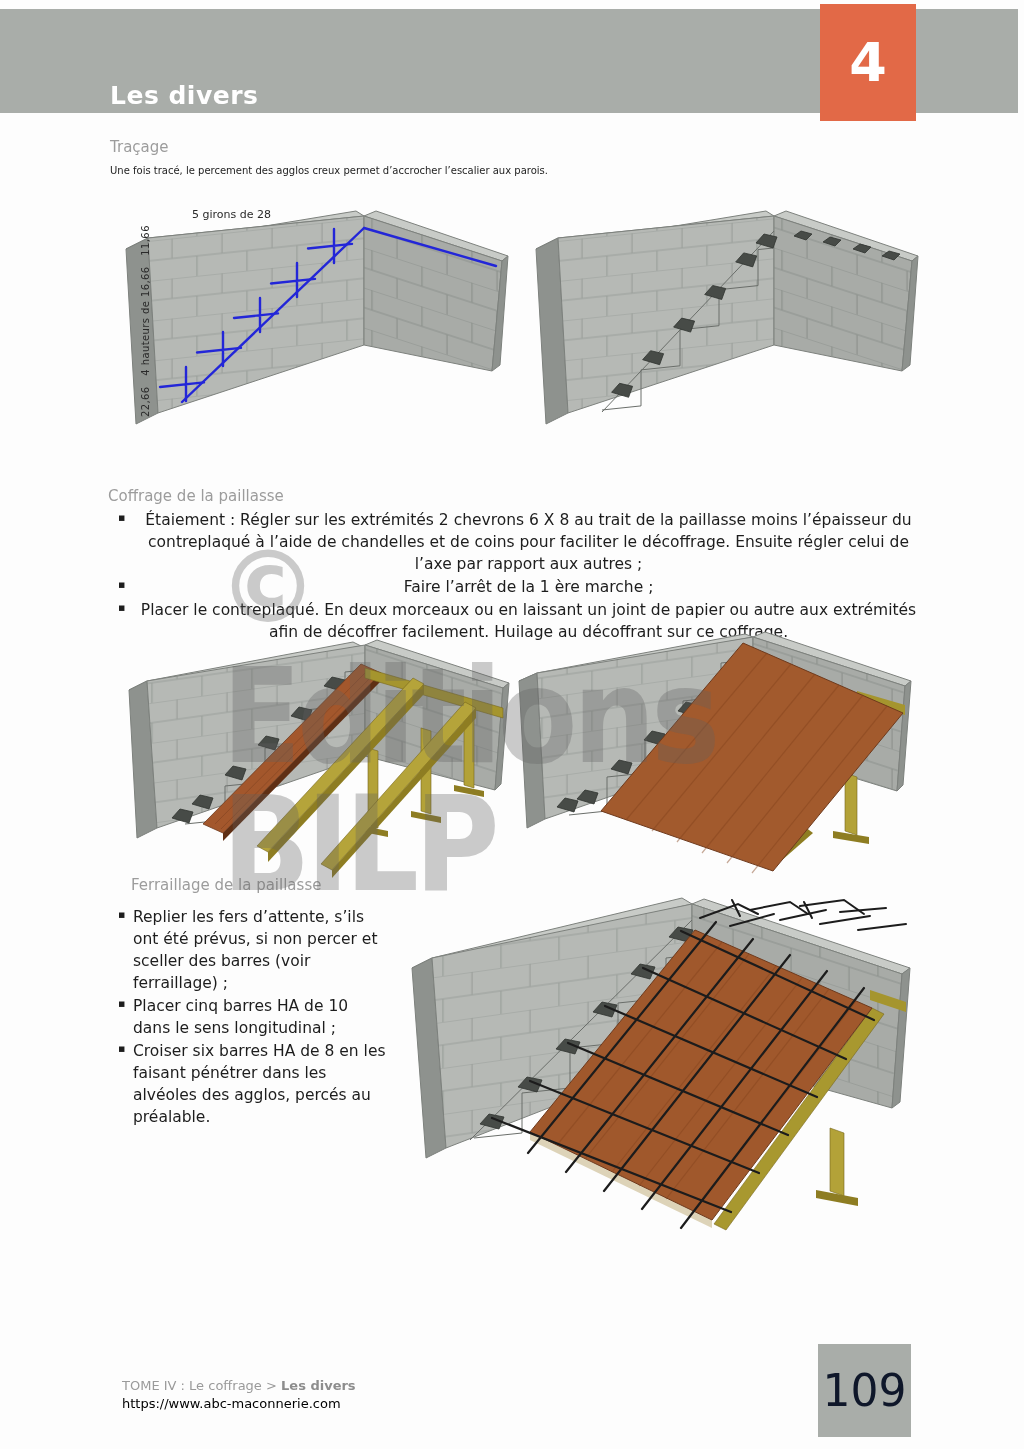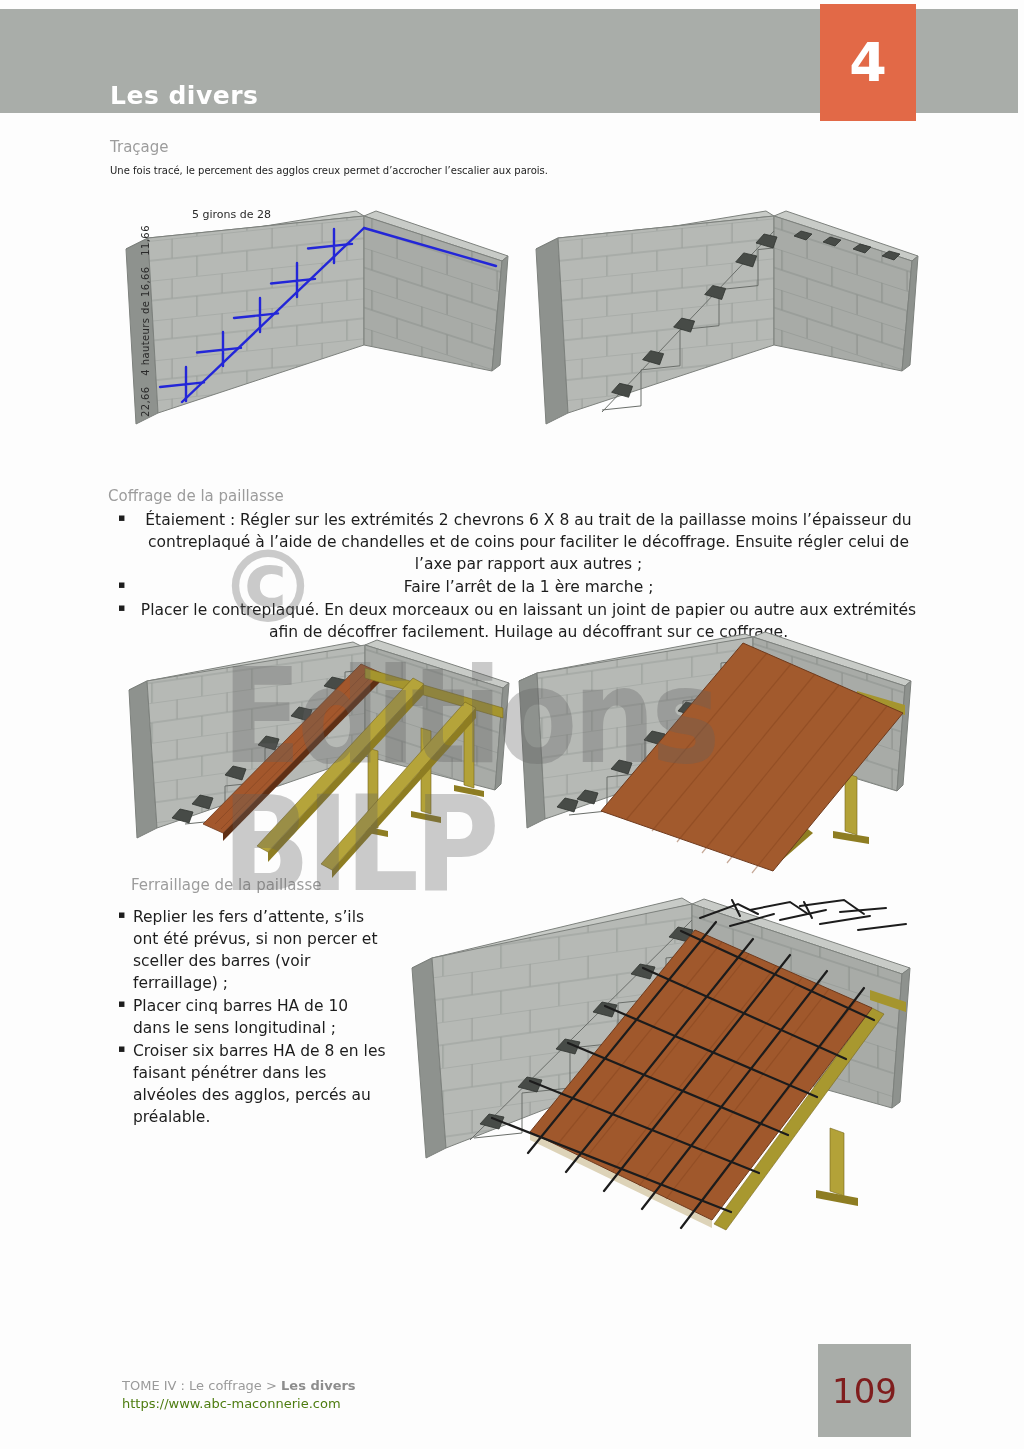--- a/index.html
+++ b/index.html
@@ -23,24 +23,24 @@
   .fig-label{position:absolute;font-size:11px;color:#2a2a2a;}
   .fig-label-vert{position:absolute;font-size:10px;color:#2a2a2a;letter-spacing:.4px;
                   writing-mode:vertical-rl;transform:rotate(180deg);white-space:pre;}
   
   .wm{position:absolute;color:rgba(96,96,96,.32);font-weight:bold;z-index:6;pointer-events:none;line-height:1;}
   .wm-sym{font-size:100px;}
   .wm-big{font-size:132px;letter-spacing:-5px;transform:scale(.88,1);transform-origin:left top;}
   
   .footer-crumb{position:absolute;left:122px;top:1378px;font-size:13px;color:#9a9a9a;text-align:right;}
   .footer-crumb b{color:#8d8d8d;}
-  .footer-url{position:absolute;left:122px;top:1396px;font-size:13px;color:#4d7c0f;text-decoration:none;}
+  .footer-url{position:absolute;left:122px;top:1396px;font-size:13px;color:#000000;text-decoration:none;}
   .pagenum-box{position:absolute;left:818px;top:1344px;width:93px;height:93px;background:#a9ada9;
                display:flex;align-items:center;justify-content:center;}
-  .pagenum{font-size:34px;color:#7f1d1d;}
+  .pagenum{font-size:44px;color:#0f172a;}
 </style>
 </head>
 <body>
 
 <div class="page">
 
   <div class="header-bar">
     <span class="header-title">Les divers</span>
   </div>
   <div class="chapter-box">

